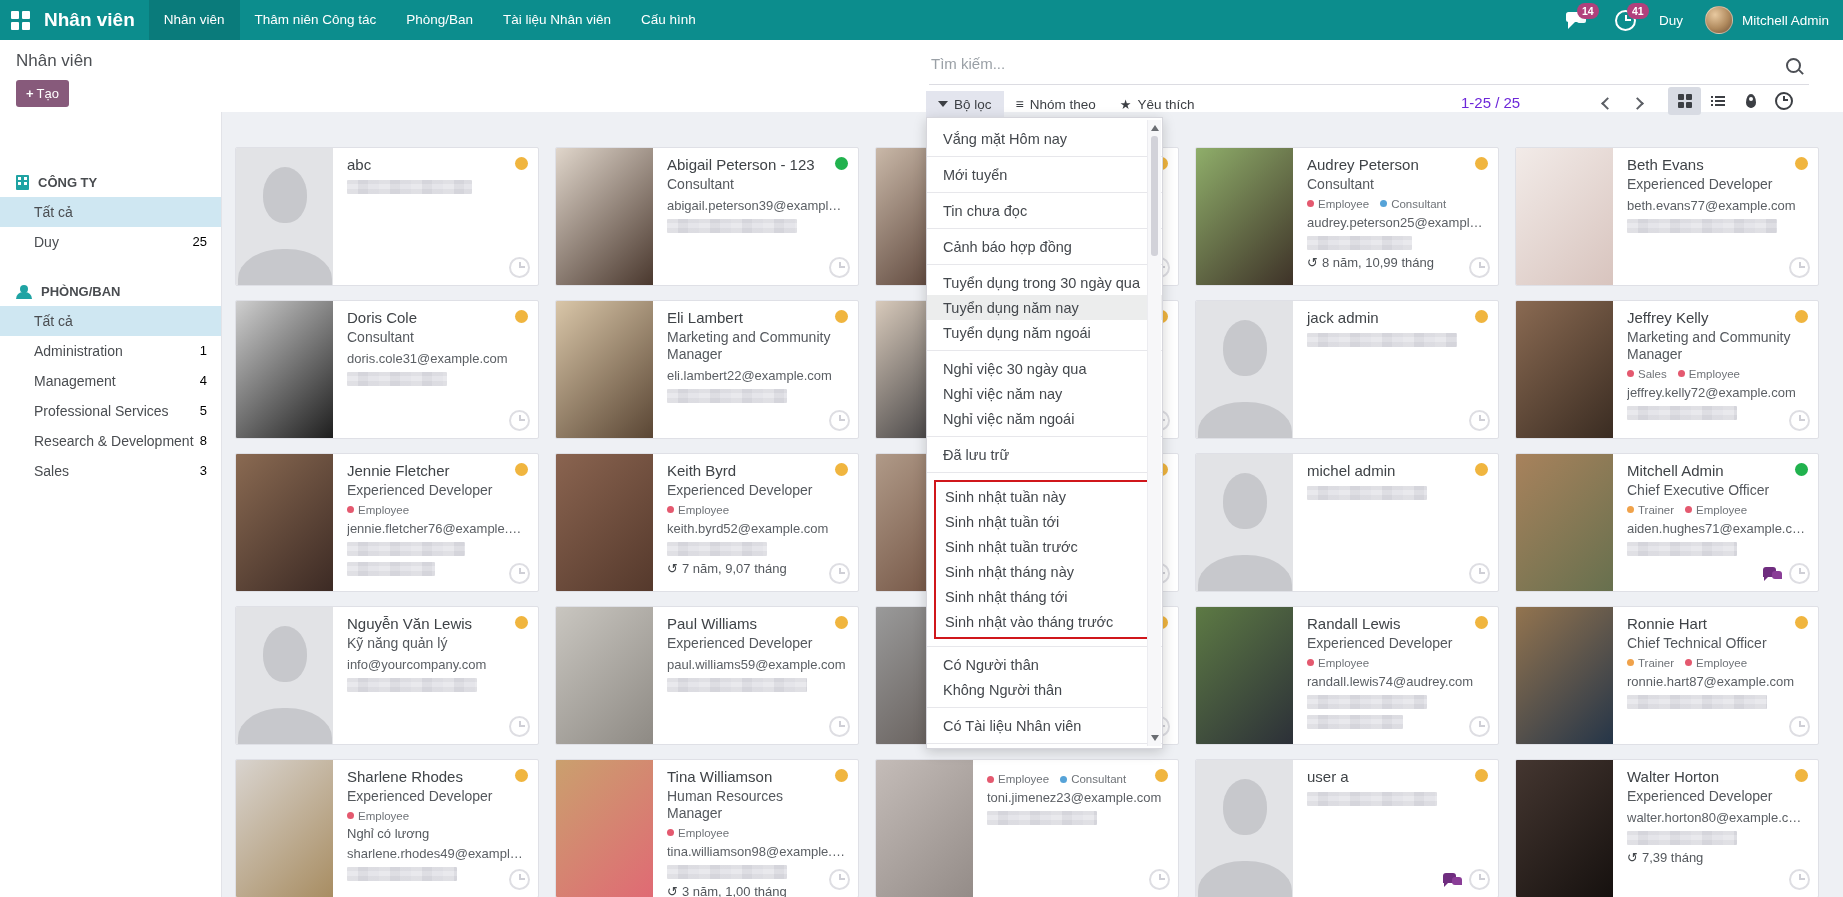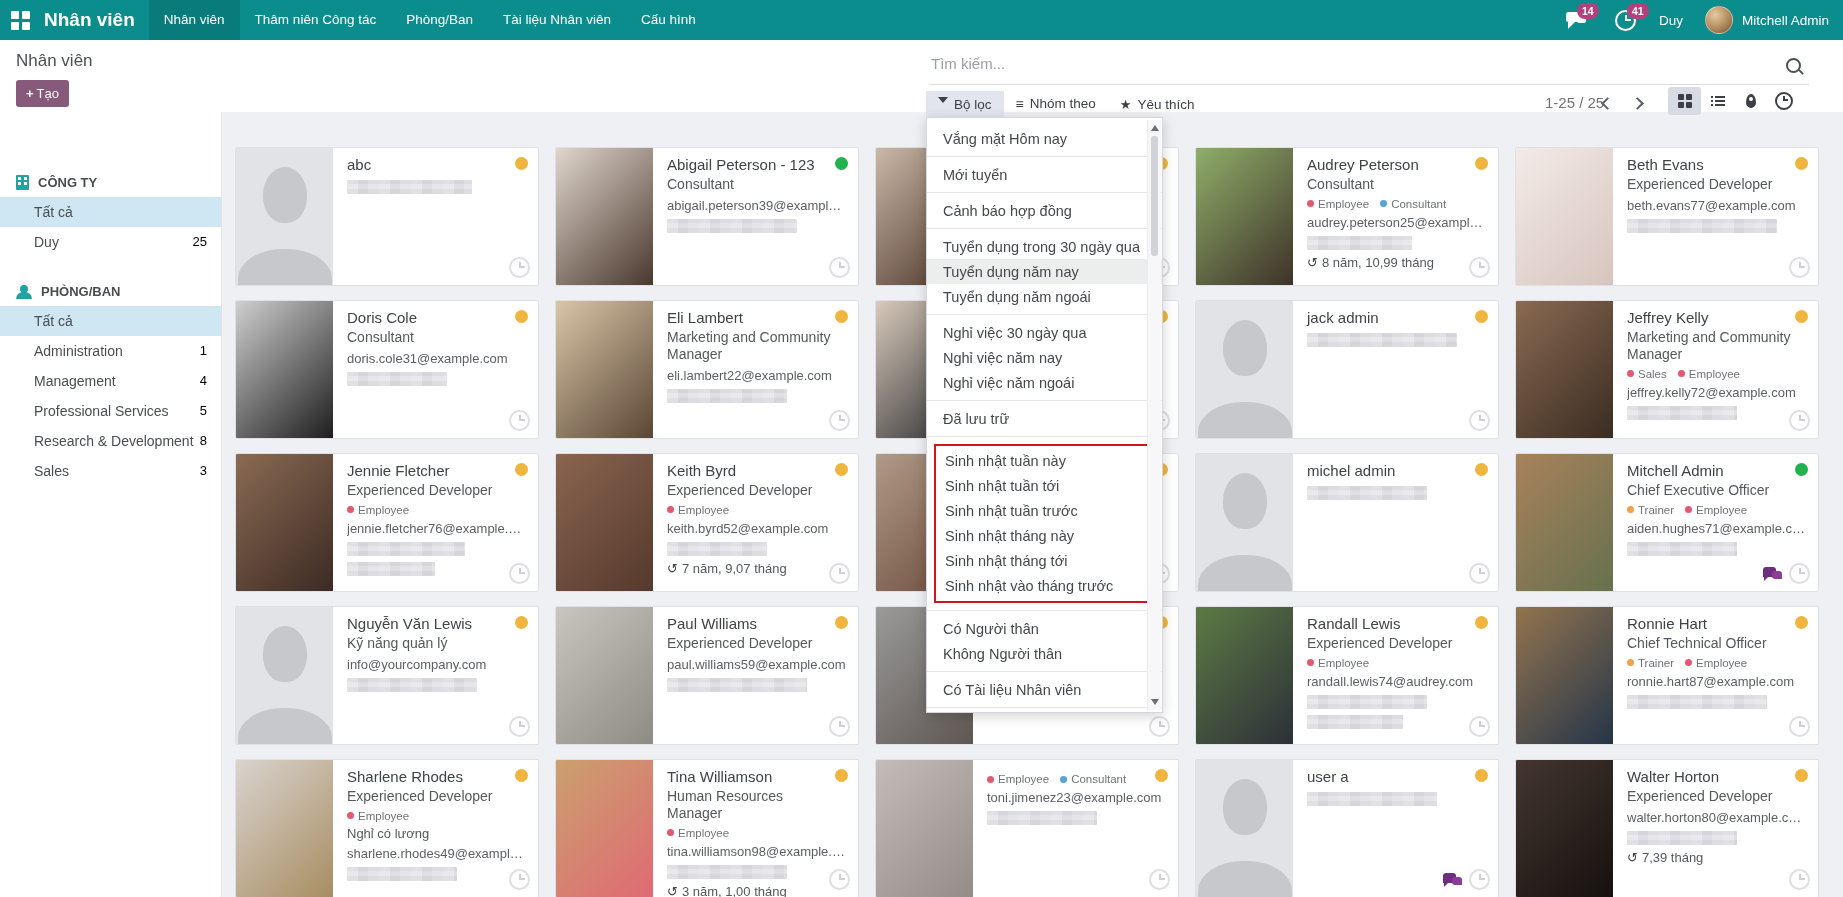--- a/index.html
+++ b/index.html
@@ -32,26 +32,26 @@
   .controlbar{position:absolute;left:0;top:40px;right:0;height:72px;background:#fff;z-index:40;}
   .breadcrumb{position:absolute;left:16px;top:11px;font-size:17px;color:#4c4f53;}
   .create-btn{position:absolute;left:16px;top:40px;background:#875a7b;color:#fff;border:none;border-radius:3px;font-size:13px;padding:6px 10px;cursor:pointer;font-family:inherit;}
   .create-btn .plus{font-weight:bold;margin-right:3px;}
   .searchbox{position:absolute;left:929px;top:14px;width:880px;border-bottom:1px solid #dcdce2;height:30px;}
   .searchbox input{border:none;outline:none;width:820px;font-size:15px;color:#555;font-family:inherit;background:transparent;}
   .searchbox input::placeholder{color:#9aa0a6;}
   .mag{position:absolute;right:8px;top:4px;width:11px;height:11px;border:2px solid #4c4f55;border-radius:50%;}
   .mag::after{content:"";position:absolute;width:2px;height:6px;background:#4c4f55;transform:rotate(-45deg);right:-3px;bottom:-4px;}
   .filter-row{position:absolute;left:926px;top:50px;display:flex;align-items:center;font-size:13.5px;color:#3c3f44;}
-  .fbtn{display:flex;align-items:flex-start;gap:6px;padding:6px 12px;cursor:pointer;white-space:nowrap;}
+  .fbtn{display:flex;align-items:center;gap:6px;padding:6px 12px;cursor:pointer;white-space:nowrap;}
   .fbtn.active{background:#e3e5ee;}
   .funnel{width:0;height:0;border-left:5px solid transparent;border-right:5px solid transparent;border-top:6px solid #3c3f44;position:relative;display:inline-block;}
   .gb-ic{font-size:14px;font-weight:bold;}
   .star-ic{font-size:13px;}
-  .pager{position:absolute;left:1545px;top:54px;font-size:15px;color:#737373;white-space:nowrap;}
+  .pager{position:absolute;left:1461px;top:54px;font-size:15px;color:#6d28d9;white-space:nowrap;}
   .chev{display:inline-block;border:solid #5c5f65;border-width:0 2px 2px 0;padding:3.5px;cursor:pointer;}
   .chev.left{transform:rotate(135deg);position:absolute;left:1603px;top:59px;}
   .chev.right{transform:rotate(-45deg);position:absolute;left:1633px;top:59px;}
   .viewsw{position:absolute;left:1668px;top:47px;display:flex;}
   .vbtn{width:33px;height:28px;display:flex;align-items:center;justify-content:center;cursor:pointer;border-radius:3px;}
   .vbtn.active{background:#d8dbe3;}
   .kan-ic{display:grid;grid-template-columns:6px 6px;grid-template-rows:6px 6px;gap:2px;}
   .kan-ic i{background:#3c3f44;border-radius:1px;}
   .list-ic{width:14px;height:12px;position:relative;}
   .list-ic::before{content:"";position:absolute;left:4px;top:1px;width:10px;height:2px;background:#3c3f44;box-shadow:0 4px 0 #3c3f44,0 8px 0 #3c3f44;}
@@ -585,20 +585,23 @@
   </div>
 
   <div class="dropdown" id="filter-dropdown">
       <div class="dd-group">
         <div class="dd-item">Vắng mặt Hôm nay</div>
       </div>
       <div class="dd-group">
         <div class="dd-item">Mới tuyển</div>
       </div>
       <div class="dd-group">
+        <div class="dd-item">Tin chưa đọc</div>
+      </div>
+      <div class="dd-group">
         <div class="dd-item">Cảnh báo hợp đồng</div>
       </div>
       <div class="dd-group">
         <div class="dd-item">Tuyển dụng trong 30 ngày qua</div>
         <div class="dd-item hovered">Tuyển dụng năm nay</div>
         <div class="dd-item">Tuyển dụng năm ngoái</div>
       </div>
       <div class="dd-group">
         <div class="dd-item">Nghỉ việc 30 ngày qua</div>
         <div class="dd-item">Nghỉ việc năm nay</div>

